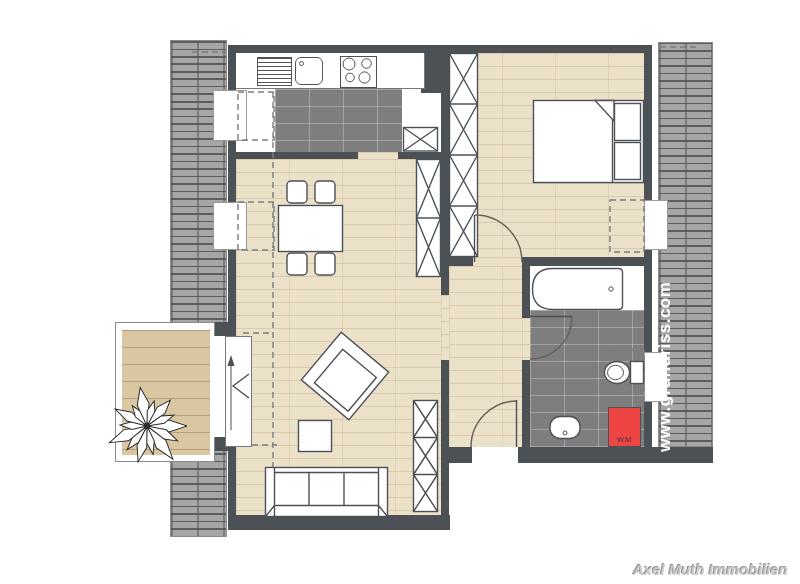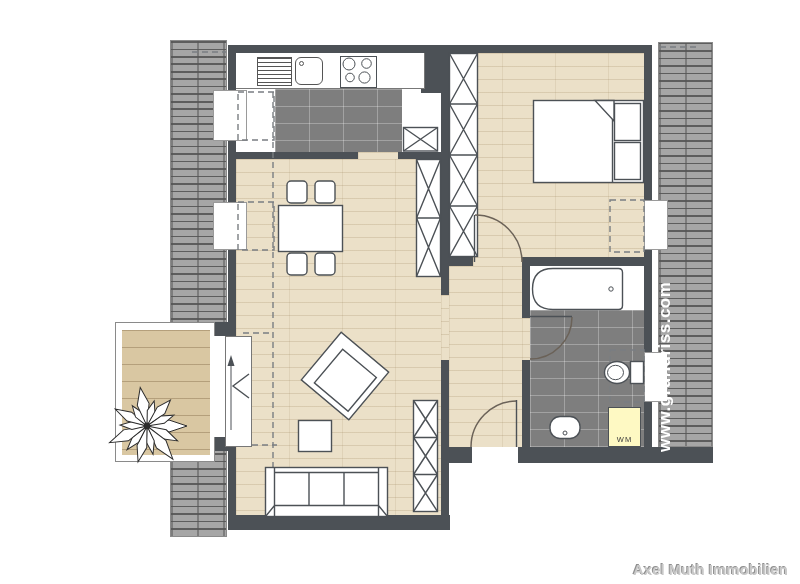--- a/index.html
+++ b/index.html
@@ -32,31 +32,31 @@
   .fw{fill:#ffffff;}
   .dash{stroke:#7a7e82;stroke-width:1.4;fill:none;stroke-dasharray:6 4;}
   .door{stroke:#6b6258;stroke-width:1.5;fill:none;}
   .thin{stroke-width:1;}
   .counter{position:absolute;left:236px;top:53px;width:189px;height:36px;background:#fff;
            border-bottom:1px solid #777;border-right:1px solid #777;box-sizing:border-box;}
   .drainer{position:absolute;left:21px;top:4px;width:35px;height:29px;border:1px solid #555;box-sizing:border-box;
            background-image:repeating-linear-gradient(180deg,#555 0 1px,transparent 1px 4px);}
   .ksink{position:absolute;left:59px;top:4px;width:28px;height:28px;border:1.5px solid #555;border-radius:6px;box-sizing:border-box;background:#fff;}
   .ksink::after{content:"";position:absolute;left:3px;top:3px;width:3px;height:3px;border:1px solid #555;border-radius:50%;}
-  .wm{position:absolute;left:608px;top:407px;width:33px;height:40px;background:#fef9c3;border:1.5px solid var(--wall);box-sizing:border-box;}
+  .wm{position:absolute;left:608px;top:407px;width:33px;height:40px;background:#ef4444;border:1.5px solid var(--wall);box-sizing:border-box;}
   .wm span{position:absolute;bottom:2px;left:0;width:100%;text-align:center;font-size:7.5px;letter-spacing:1px;color:#3a3a3a;}
   .balcony-frame{position:absolute;left:115px;top:322px;width:100px;height:140px;background:#fff;border:1px solid #8a8a8a;box-sizing:border-box;}
   .balcony-door{position:absolute;left:225px;top:336px;width:27px;height:111px;background:#fff;border:1px solid #777;box-sizing:border-box;}
   .watermark{position:absolute;left:590px;top:365px;width:150px;height:24px;
              transform:rotate(-90deg);transform-origin:center;
              color:var(--watermark_text);font-size:17px;font-weight:bold;letter-spacing:.5px;
              text-align:left;line-height:24px;}
   .branding{position:absolute;right:12px;bottom:7px;text-align:left;
             color:var(--branding_text);font-size:15px;line-height:15px;font-weight:bold;
-            text-shadow:-1px -1px 0 #8f8f8f, 1px 1px 0 #ffffff;}
+            text-shadow:-1px -1px 0 #8f8f8f, 1px 1px 0 #ffffff;font-style:italic;}
 </style>
 </head>
 <body>
 
 <div class="roof" style="left:170px;top:40px;width:57px;height:497px;"></div>
 <div class="roof" style="left:658px;top:42px;width:55px;height:405px;"></div>
 
 <div class="plainwhite" style="left:236px;top:53px;width:205px;height:99px;"></div>
 <div class="tile" style="left:275px;top:89px;width:127px;height:63px;"></div>
 <div class="wood" style="left:236px;top:159px;width:205px;height:356px;"></div>

